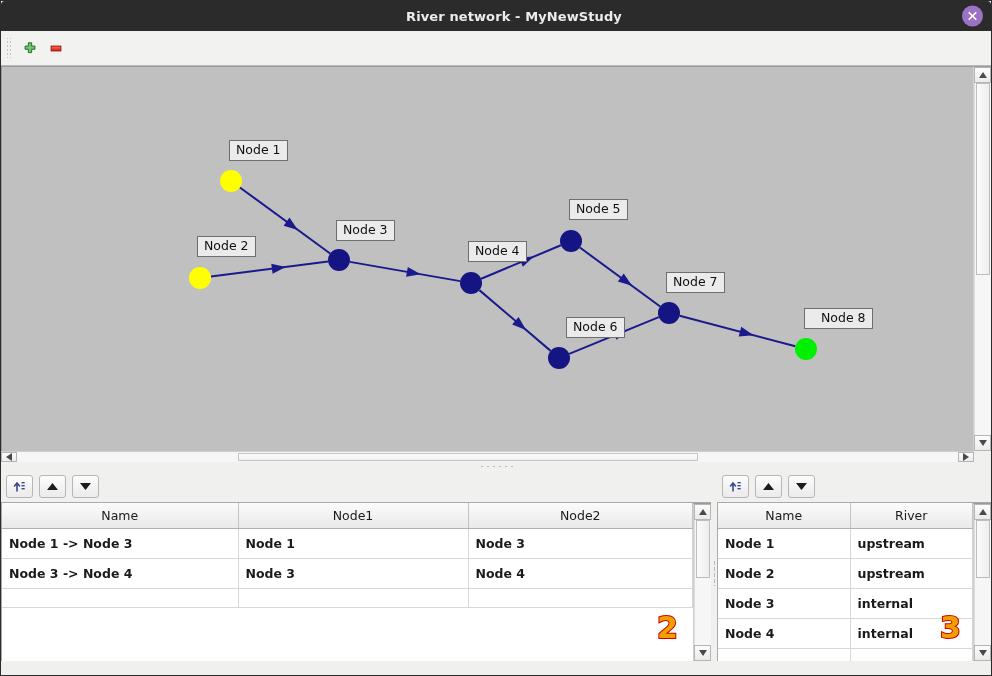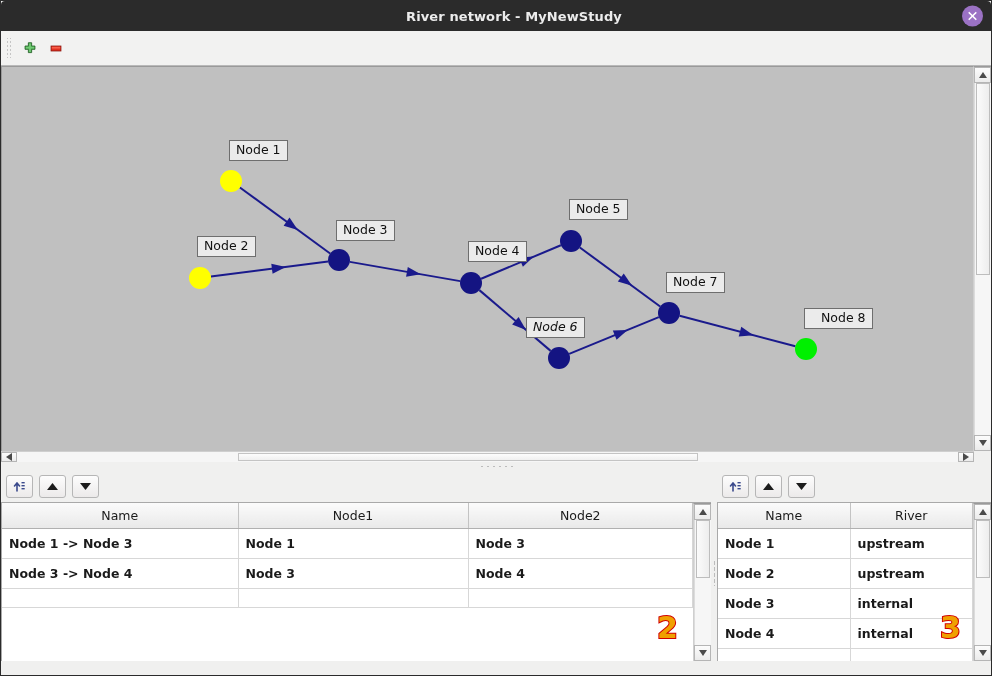--- a/index.html
+++ b/index.html
@@ -398,21 +398,21 @@
               <circle cx="667" cy="246" r="11" fill="#141482"></circle>
               <circle cx="804" cy="282" r="11" fill="#00f000"></circle>
             </g>
         </svg>
         <div id="labels-layer">
             <div class="node-label" style="left: 227px; top: 73px;">Node 1</div>
             <div class="node-label" style="left: 195px; top: 169px;">Node 2</div>
             <div class="node-label" style="left: 334px; top: 153px;">Node 3</div>
             <div class="node-label" style="left: 466px; top: 174px;">Node 4</div>
             <div class="node-label" style="left: 567px; top: 132px;">Node 5</div>
-            <div class="node-label" style="left: 524px; top: 250px; font-style: italic;">Node 6</div>
+            <div class="node-label" style="left: 564px; top: 250px;">Node 6</div>
             <div class="node-label" style="left: 664px; top: 205px;">Node 7</div>
             <div class="node-label" style="left: 802px; top: 241px; padding-left: 16px;">Node 8</div>
           </div>
 
       </div>
       <div class="vscroll">
         <div class="sb-arrow">
           <svg width="8" height="6" viewBox="0 0 8 6">
               <polygon points="4,0 8,6 0,6" fill="#4a4a4a"></polygon>
             </svg>

